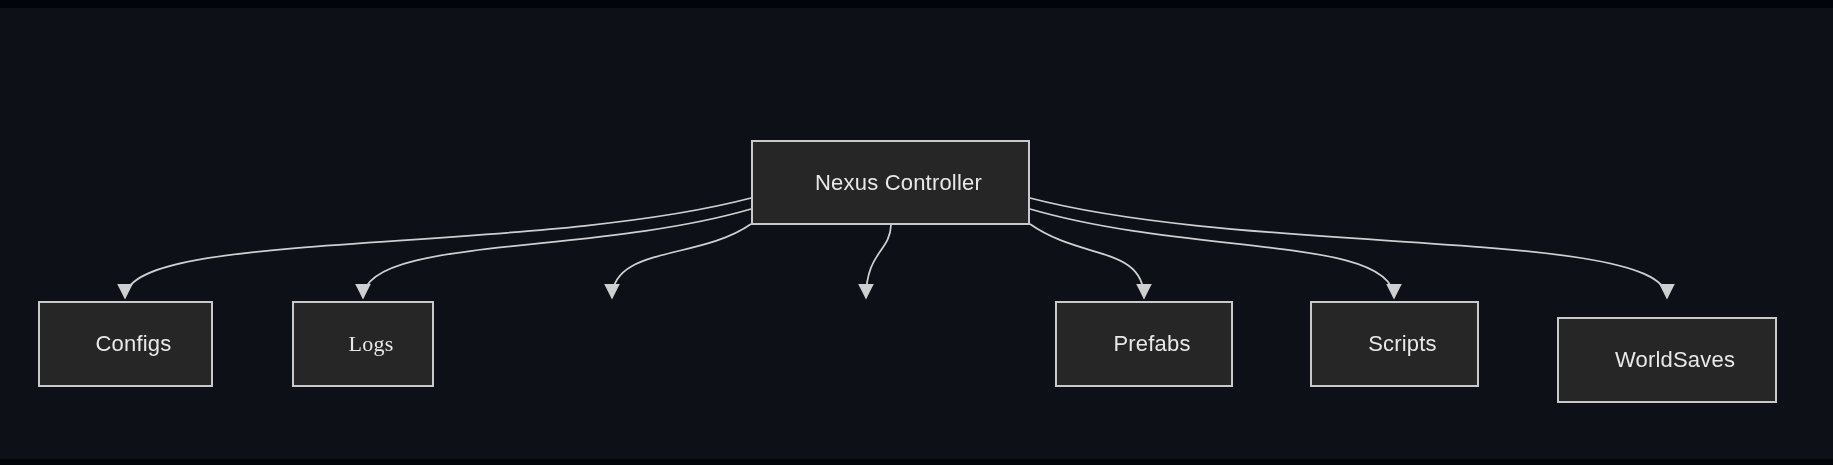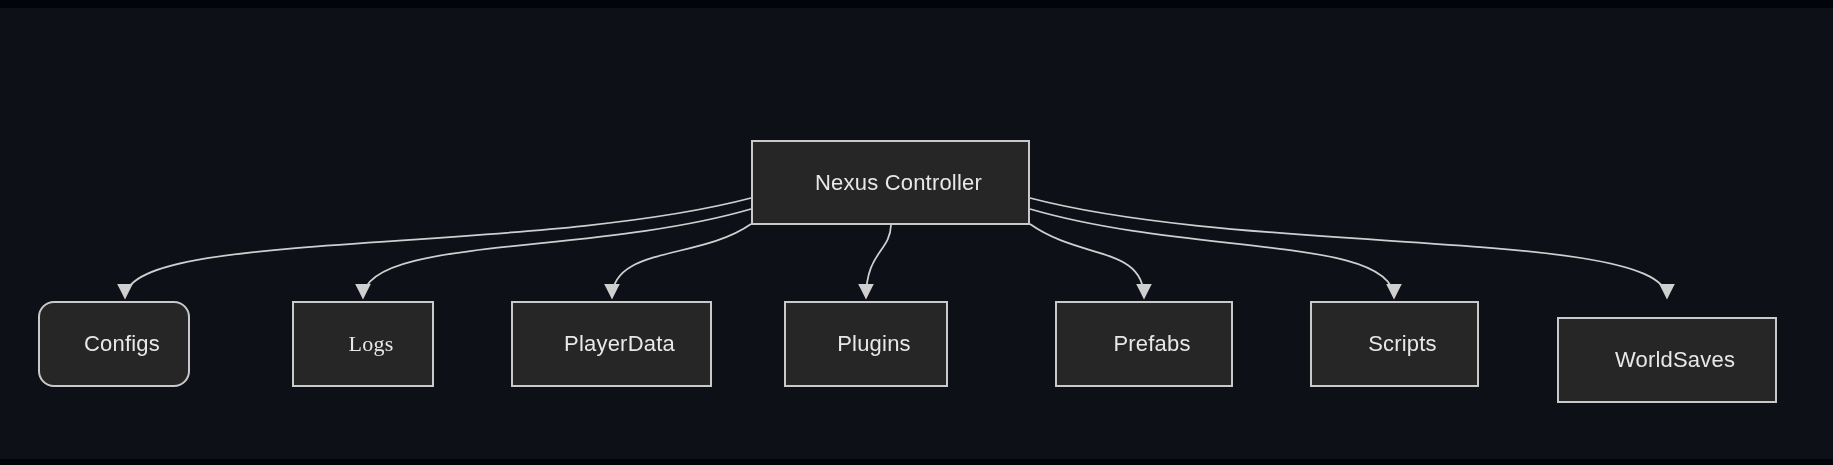--- a/index.html
+++ b/index.html
@@ -48,21 +48,21 @@
     align-items: center;
     justify-content: center;
     font-size: 22px;
     letter-spacing: 0.2px;
     white-space: nowrap;
     padding-left: 16px;
   }
   
   .node-root       { left: 751px;  top: 132px; width: 279px; height: 85px; }
   .node-child      { top: 293px; height: 86px; }
-  .node-configs    { left: 38px;   width: 152px; border-radius: 16px; }
+  .node-configs    { left: 38px;   width: 175px; }
   .node-logs       { left: 292px;  width: 142px; font-family: Liberation Serif, serif; }
   .node-playerdata { left: 511px;  width: 201px; }
   .node-plugins    { left: 784px;  width: 164px; }
   .node-prefabs    { left: 1055px; width: 178px; }
   .node-scripts    { left: 1310px; width: 169px; }
   .node-worldsaves { left: 1557px; width: 220px; margin-top: 16px; }
 </style>
 </head>
 <body>
 
@@ -89,27 +89,21 @@
     </div>
 
     <div class="node node-child node-configs">
       <span>Configs</span>
     </div>
 
     <div class="node node-child node-logs">
       <span>Logs</span>
     </div>
 
-    <div class="node node-child node-playerdata">
-      <span>PlayerData</span>
-    </div>
 
-    <div class="node node-child node-plugins">
-      <span>Plugins</span>
-    </div>
 
     <div class="node node-child node-scripts">
       <span>Scripts</span>
     </div>
 
     <div class="node node-child node-prefabs">
       <span>Prefabs</span>
     </div>
 
     <div class="node node-child node-worldsaves">

